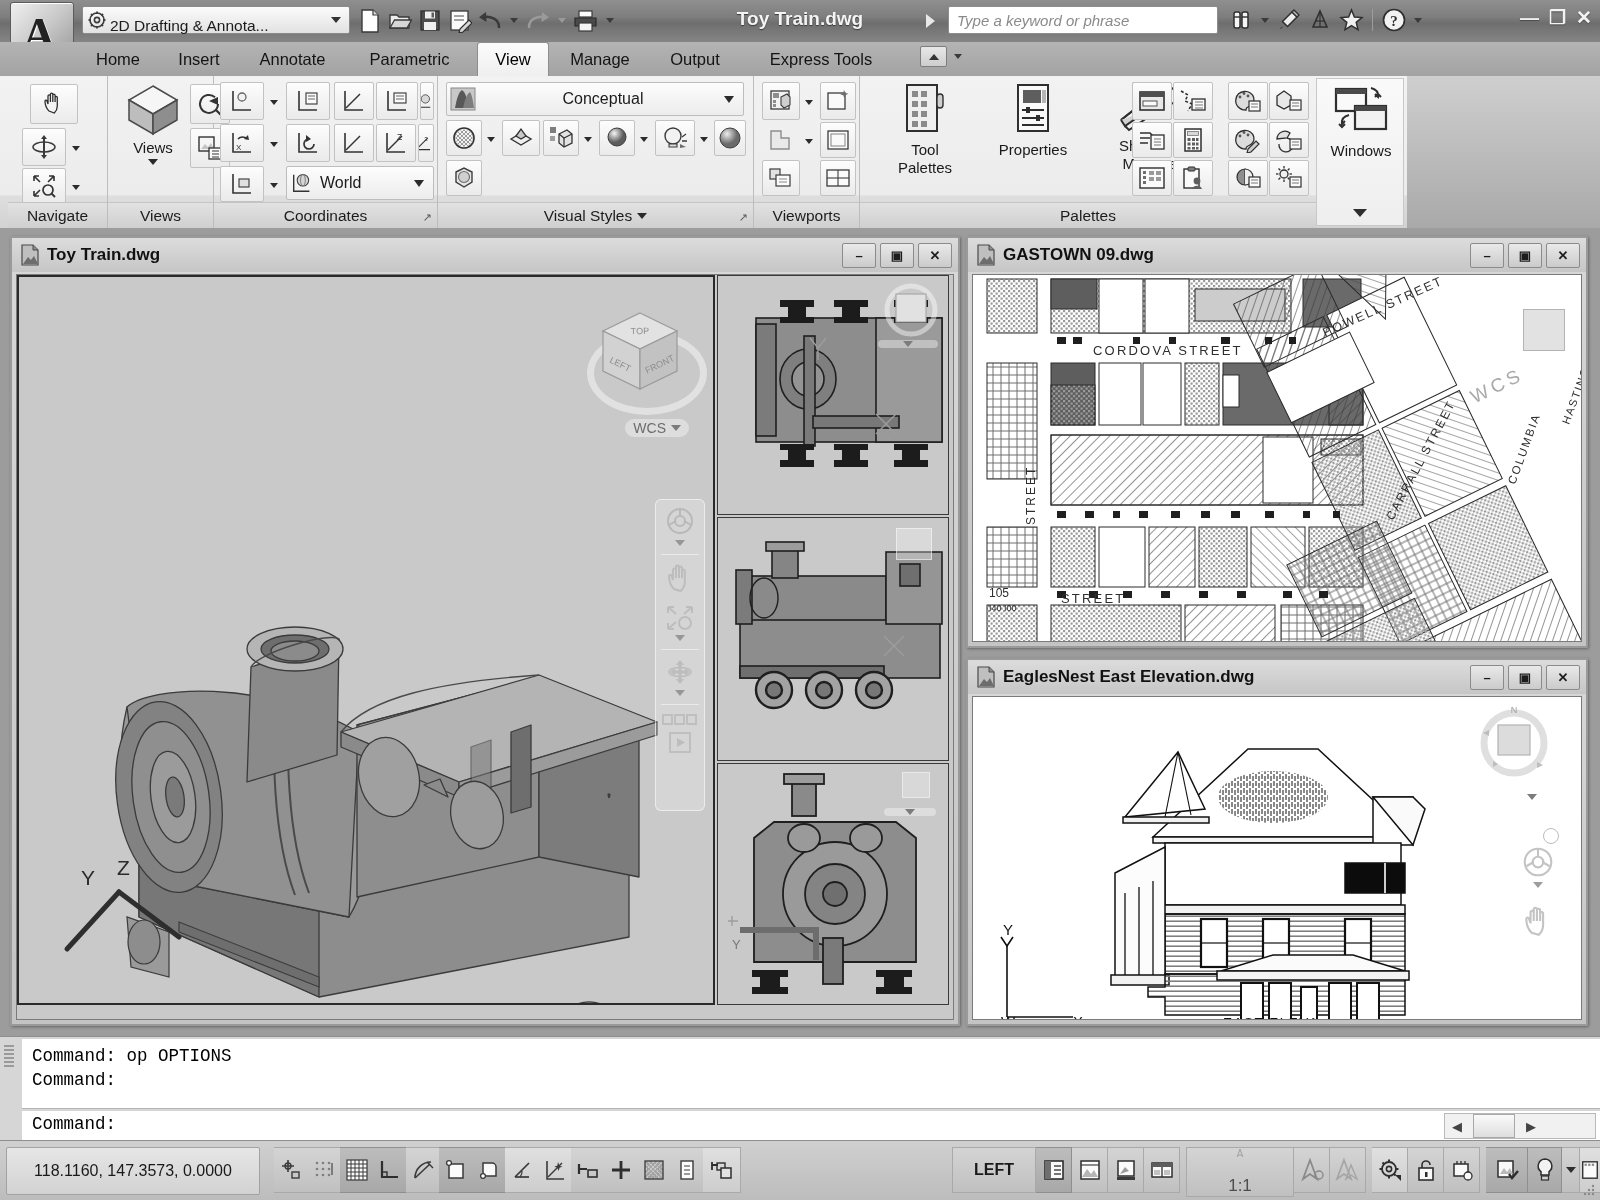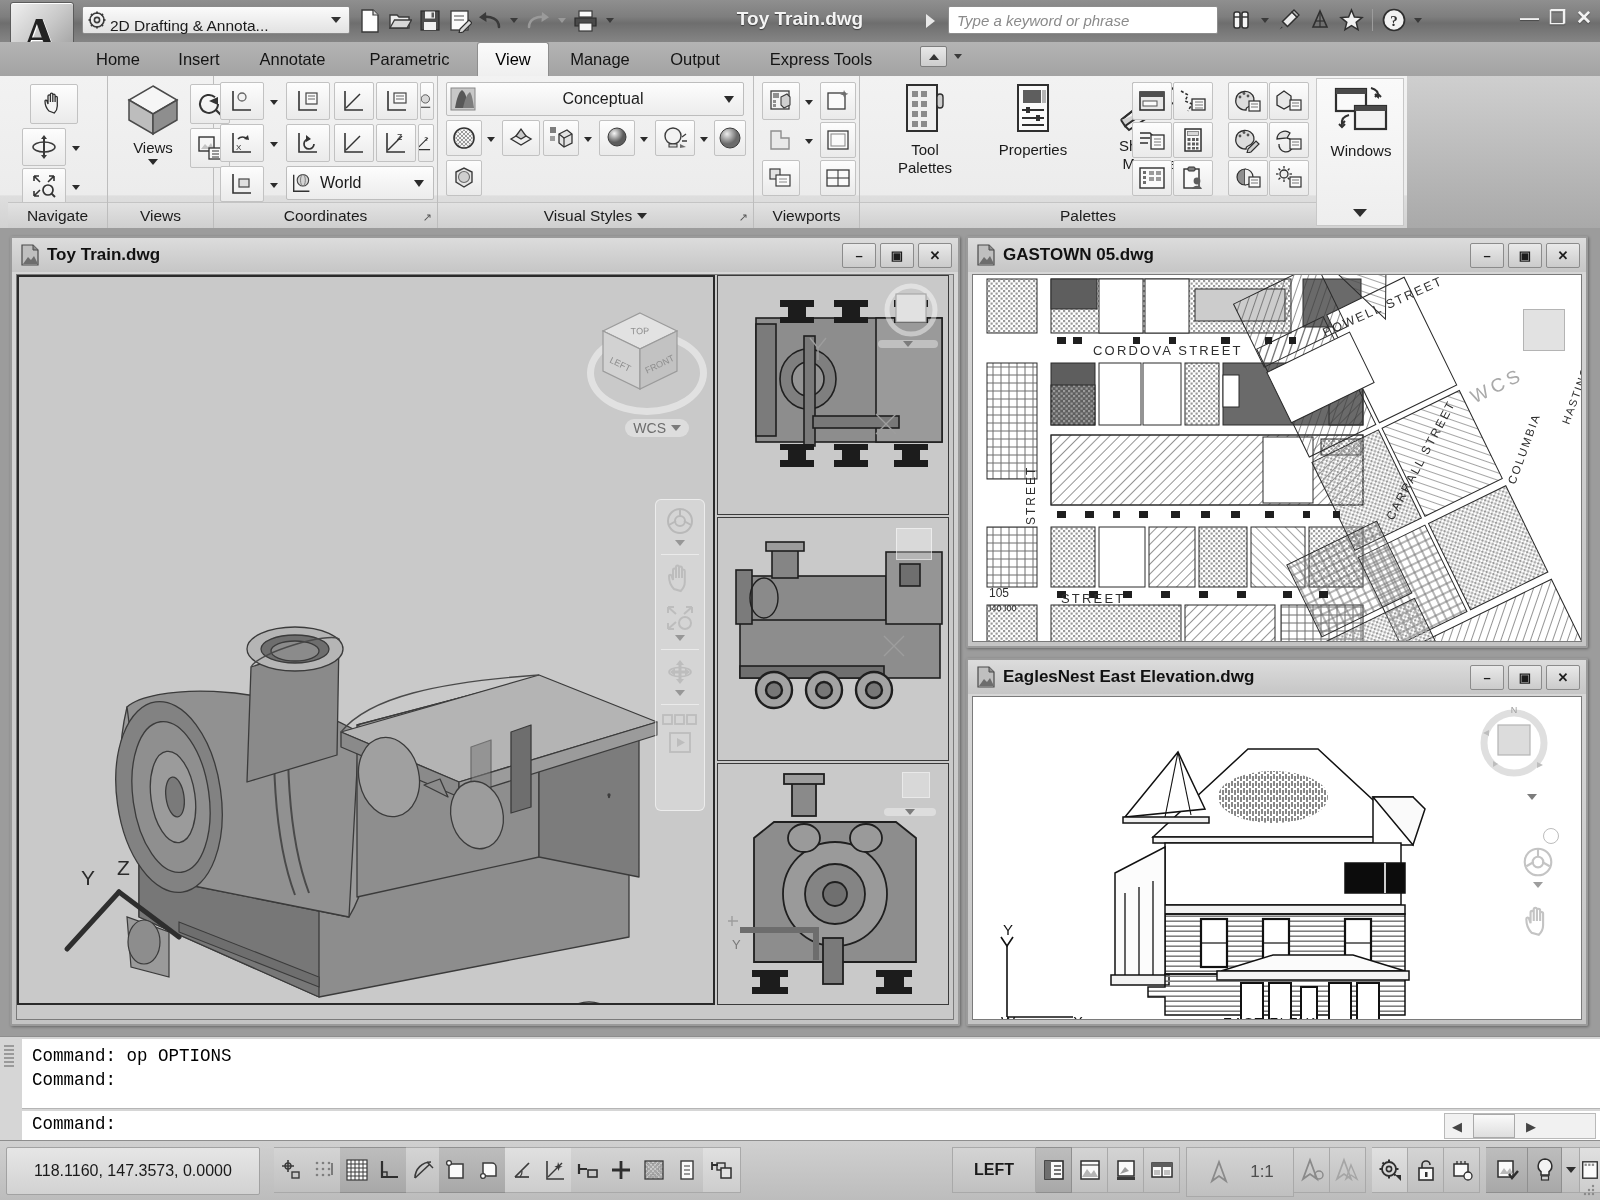--- a/index.html
+++ b/index.html
@@ -253,21 +253,21 @@
     display:flex;align-items:center;justify-content:center;
     font-size:16px;font-weight:bold;color:#1a1a1a;
     background:linear-gradient(to bottom,#d4d4d4,#c0c0c0);
     border:1px solid #a9a9a9;box-sizing:border-box;
   }
   .scale-box{
     position:absolute;top:6px;height:50px;
     background:linear-gradient(to bottom,#d4d4d4,#c0c0c0);
     border:1px solid #a9a9a9;box-sizing:border-box;
     display:flex;align-items:center;justify-content:center;gap:18px;
-    font-size:17px;color:#4e4e4e;padding:0 8px;
+    font-size:17px;color:#4e4e4e;padding:0 8px;flex-direction:column;
   }
   .grip-dots{position:absolute;right:4px;bottom:4px;width:16px;height:16px;}
 
   .ic{display:block;}
 </style>
 </head>
 <body>
 
 <div id="app">
 
@@ -1262,21 +1262,21 @@
 
     <div class="mdi" style="left:966px;top:8px;width:622px;height:412px;">
       <div class="mdi-title">
         <span class="ticon">
           <svg class="ic" width="20" height="22" viewBox="0 0 20 22">
             <path d="M2 1 h11 l5 5 v15 h-16 z" fill="#bfbfbf" stroke="#4a4a4a" stroke-width="1.2"></path>
             <path d="M13 1 v5 h5" fill="#8e8e8e" stroke="#4a4a4a" stroke-width="1"></path>
             <path d="M3 20 l5-7 3 3 3-4 4 8 z" fill="#6d6d6d"></path>
           </svg>
         </span>
-        <span class="tlbl">GASTOWN 05.dwg</span>
+        <span class="tlbl">GASTOWN 09.dwg</span>
         <div class="mdi-btns">
           <span class="mdi-btn">–</span>
           <span class="mdi-btn">▣</span>
           <span class="mdi-btn">✕</span>
         </div>
       </div>
       <div class="mdi-canvas" style="background:#ffffff;">
         <svg width="616" height="376" viewBox="0 0 616 376" style="display:block;">
           <defs>
             <pattern id="hatch45" width="7" height="7" patternUnits="userSpaceOnUse" patternTransform="rotate(45)">

